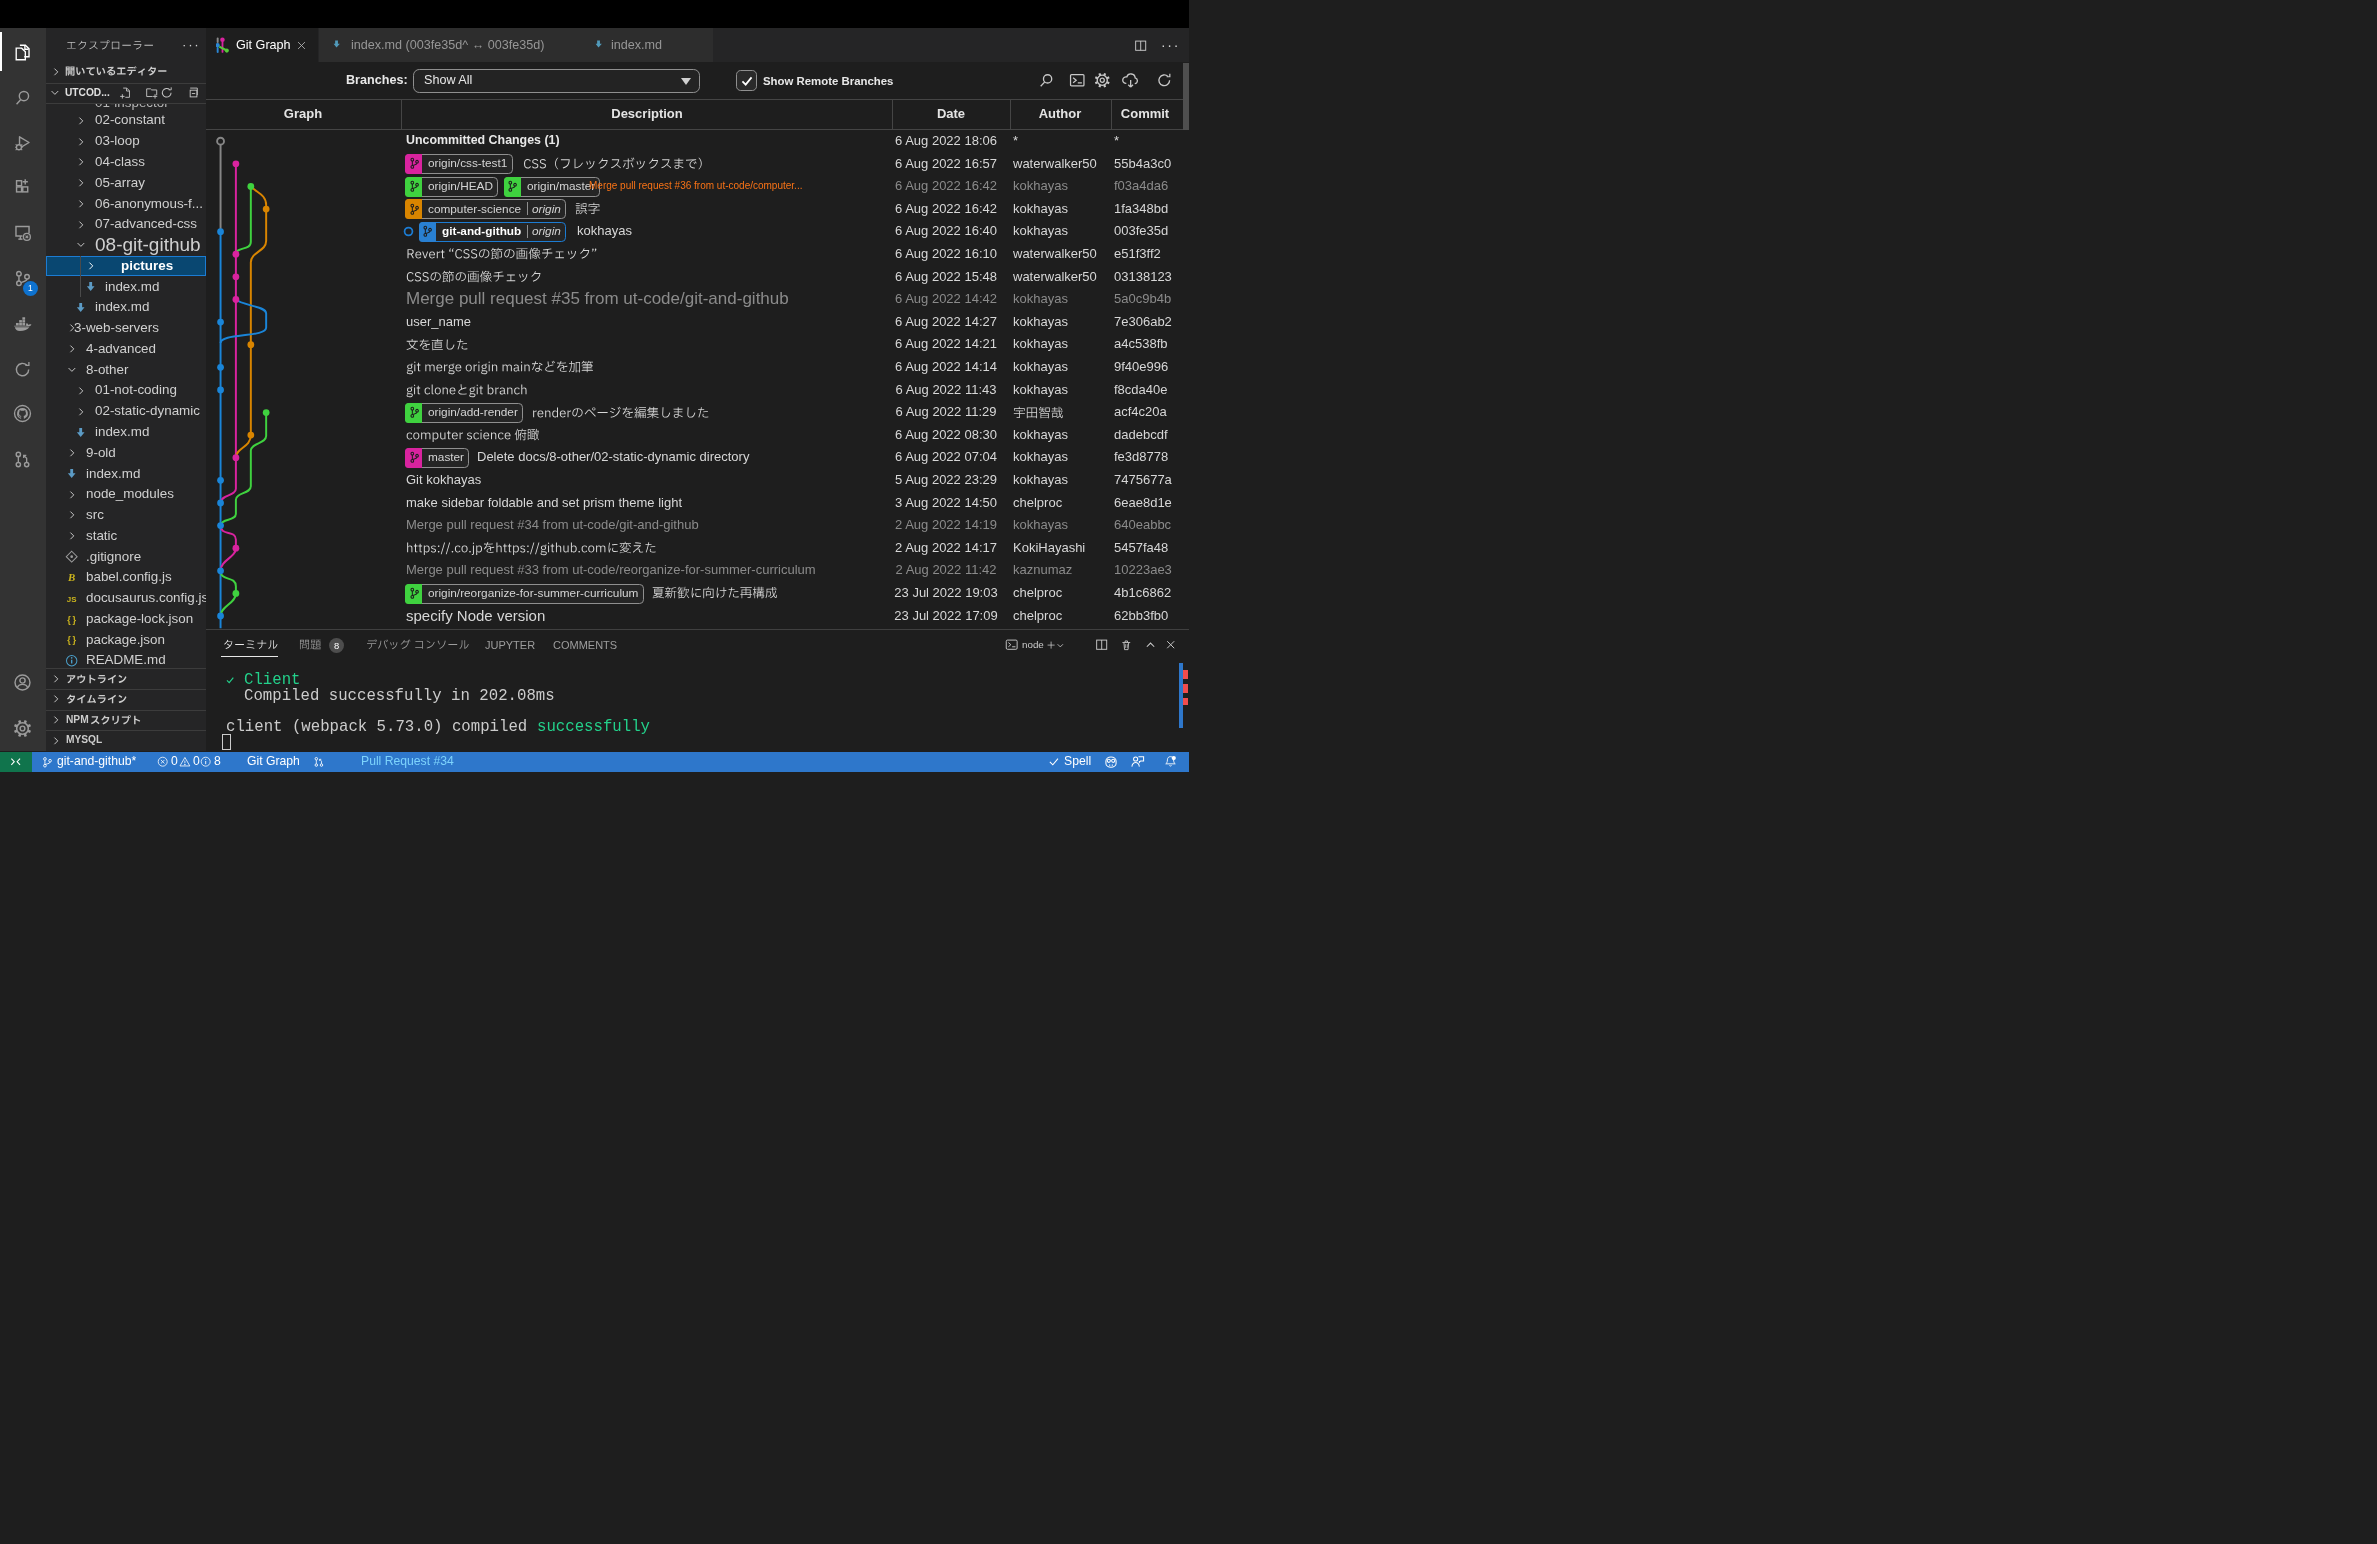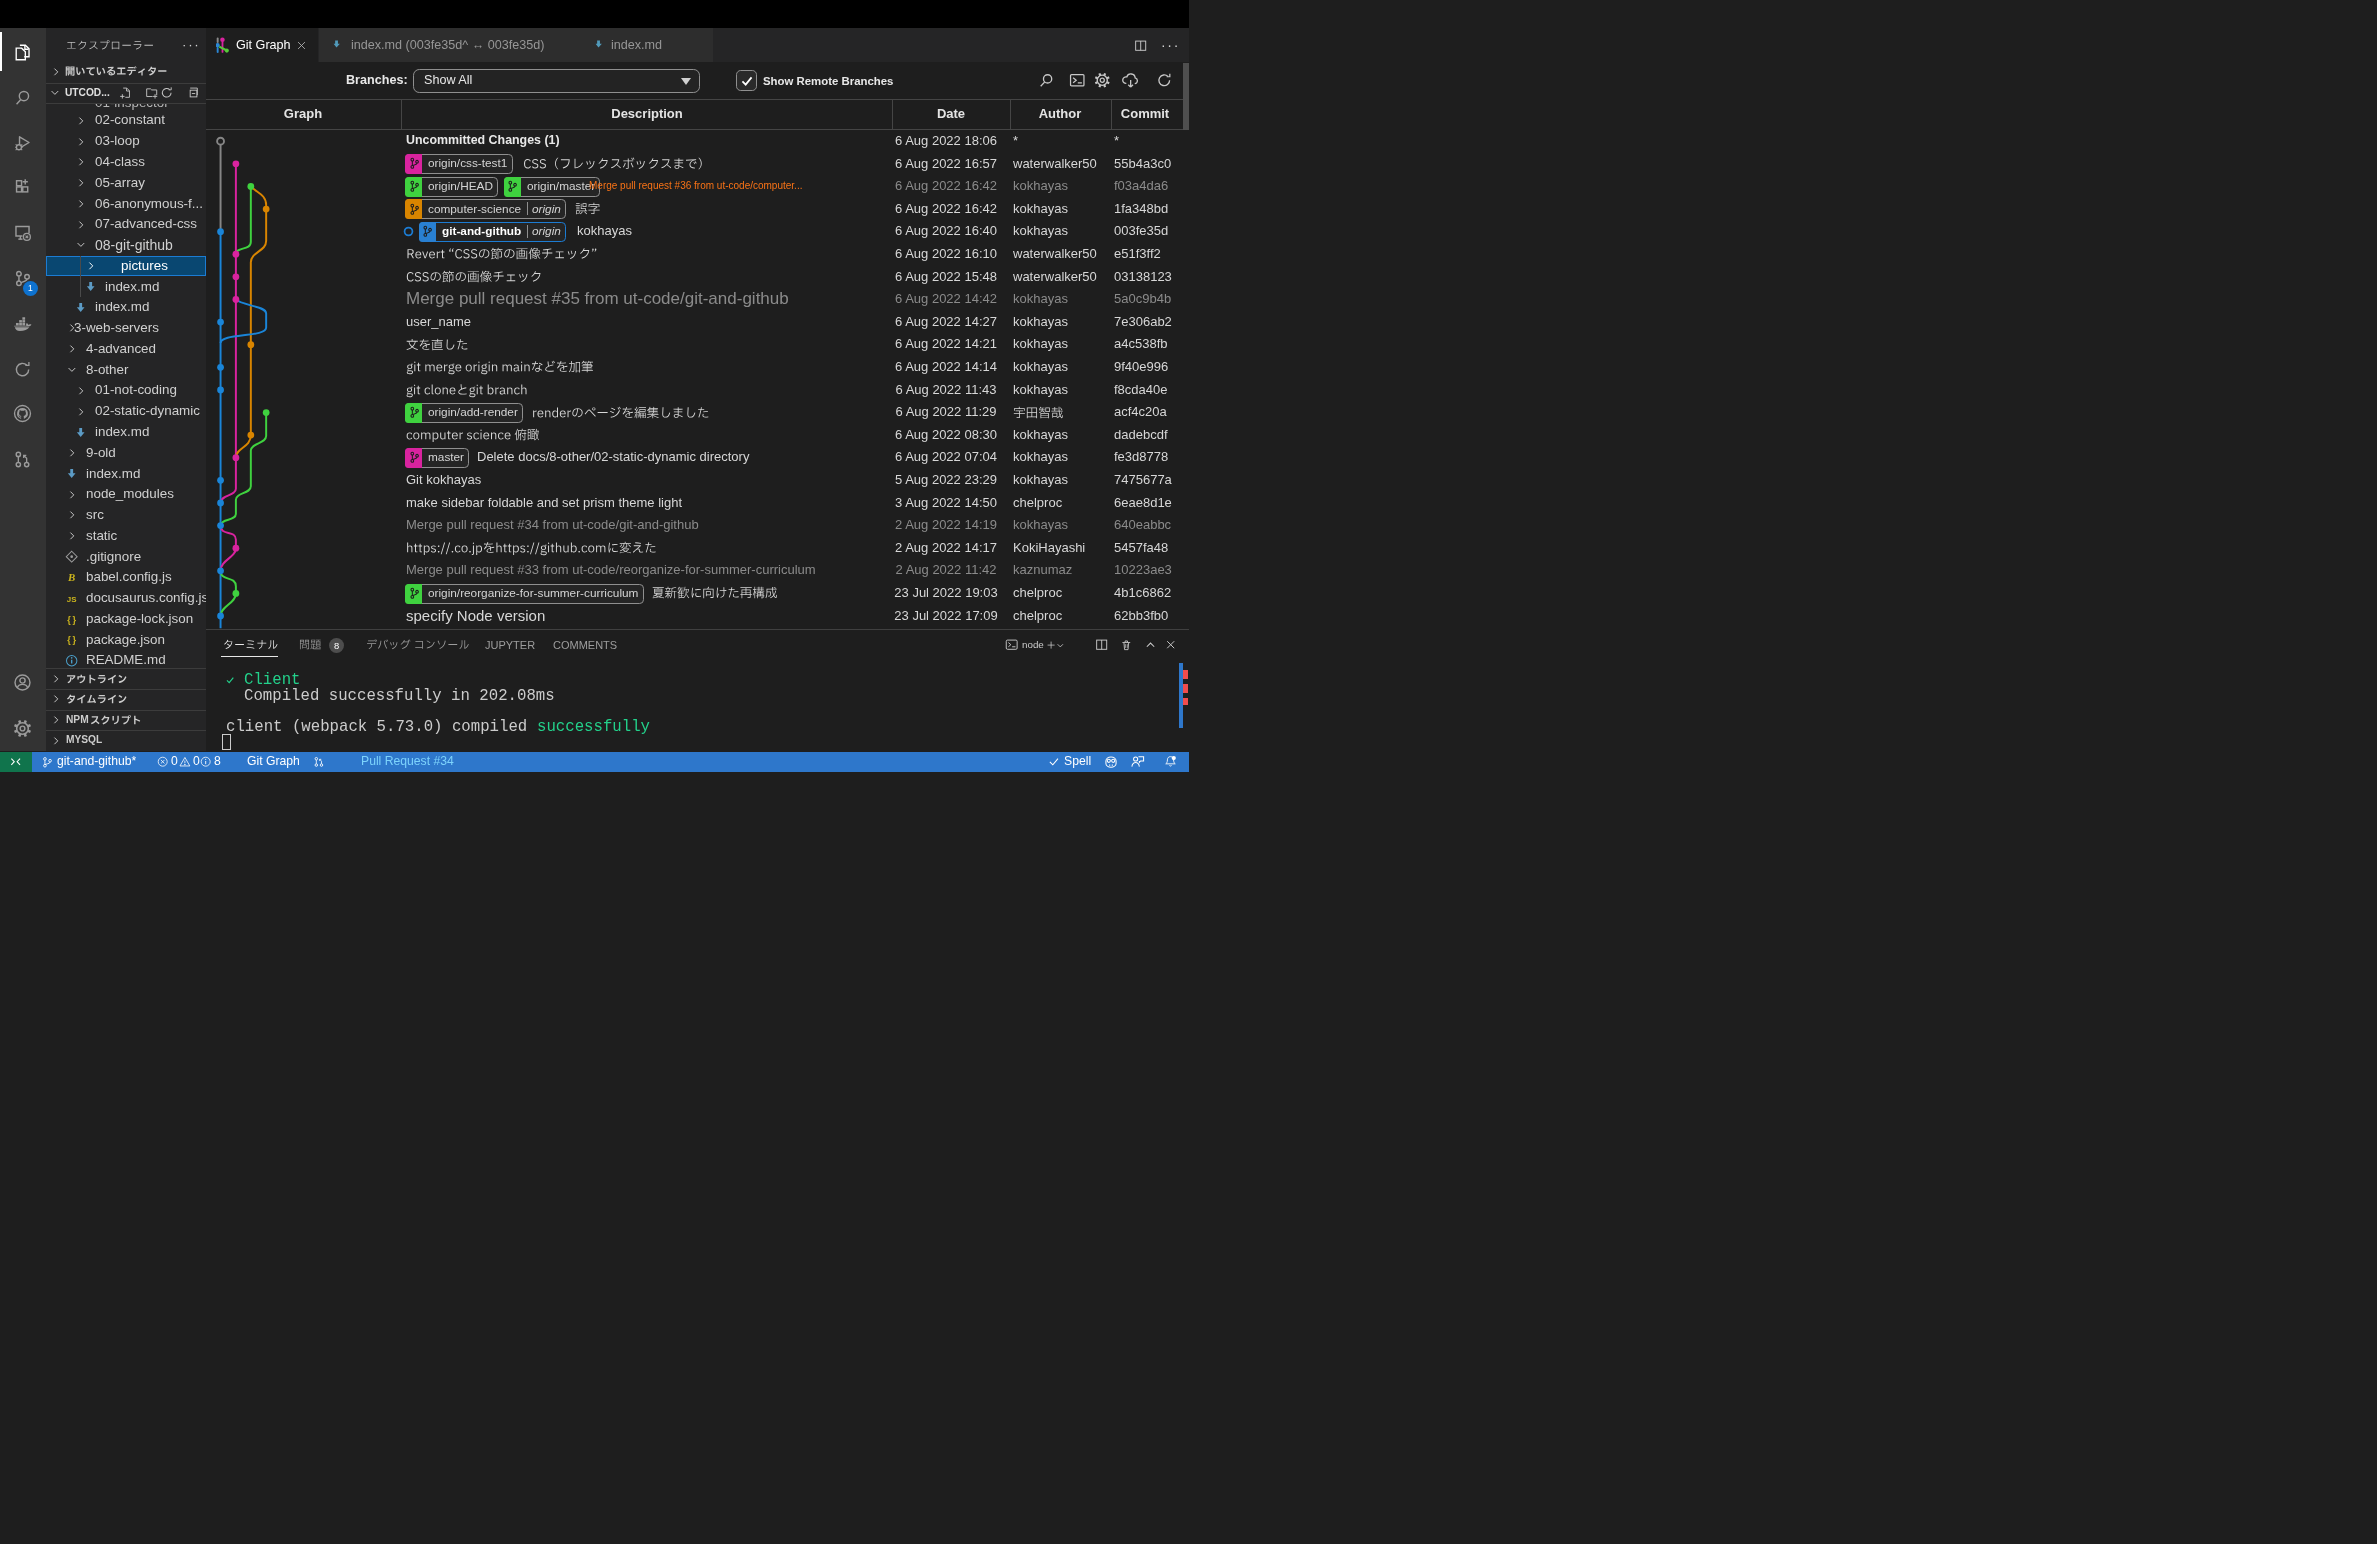--- a/index.html
+++ b/index.html
@@ -170,26 +170,26 @@
       <path d="M6 3.5 L10.5 8 L6 12.5" fill="none" stroke="#cccccc" stroke-width="1.3"></path>
     </svg>
 <div class="txt" style="left:95px;top:196px;font-size:13.4px;line-height:16.5px;color:#d0d0d0;">06-anonymous-f...</div>
 <svg class="abs" style="left:75px;top:219px;" width="11.8" height="11.8" viewBox="0 0 16 16">
       <path d="M6 3.5 L10.5 8 L6 12.5" fill="none" stroke="#cccccc" stroke-width="1.3"></path>
     </svg>
 <div class="txt" style="left:95px;top:216px;font-size:13.4px;line-height:16.5px;color:#d0d0d0;">07-advanced-css</div>
 <svg class="abs" style="left:75px;top:239px;" width="11.8" height="11.8" viewBox="0 0 16 16">
       <path d="M3.5 5.5 L8 10 L12.5 5.5" fill="none" stroke="#cccccc" stroke-width="1.3"></path>
     </svg>
-<div class="txt" style="left:95px;top:237px;font-size:14px;line-height:16.5px;color:#d0d0d0;">08-git-github</div>
+<div class="txt" style="left:95px;top:237px;font-size:19px;line-height:16.5px;color:#d0d0d0;">08-git-github</div>
 <div class="abs" style="left:46px;top:256px;width:160px;height:20px;background:#094771;border:0.8px solid #1c7cd3"></div>
 <svg class="abs" style="left:85px;top:260px;" width="11.8" height="11.8" viewBox="0 0 16 16">
       <path d="M6 3.5 L10.5 8 L6 12.5" fill="none" stroke="#ffffff" stroke-width="1.3"></path>
     </svg>
-<div class="txt" style="left:105px;top:258px;font-size:13.4px;line-height:16.5px;color:#ffffff;font-weight:normal;padding-left:16px;">pictures</div>
+<div class="txt" style="left:105px;top:258px;font-size:13.4px;line-height:16.5px;color:#ffffff;font-weight:bold;padding-left:16px;">pictures</div>
 <svg class="abs" style="left:84px;top:280px;" width="13.4" height="13.4" viewBox="0 0 16 16">
       <path d="M6.3 2.5 h3.4 V7.5 h2.9 L8 13 L3.4 7.5 h2.9z" fill="#5c9bc5"></path>
     </svg>
 <div class="txt" style="left:105px;top:279px;font-size:13.4px;line-height:16.5px;color:#d0d0d0;">index.md</div>
 <svg class="abs" style="left:74px;top:301px;" width="13.4" height="13.4" viewBox="0 0 16 16">
       <path d="M6.3 2.5 h3.4 V7.5 h2.9 L8 13 L3.4 7.5 h2.9z" fill="#5c9bc5"></path>
     </svg>
 <div class="txt" style="left:95px;top:299px;font-size:13.4px;line-height:16.5px;color:#d0d0d0;">index.md</div>
 <svg class="abs" style="left:66px;top:322px;" width="11.8" height="11.8" viewBox="0 0 16 16">
       <path d="M6 3.5 L10.5 8 L6 12.5" fill="none" stroke="#cccccc" stroke-width="1.3"></path>

